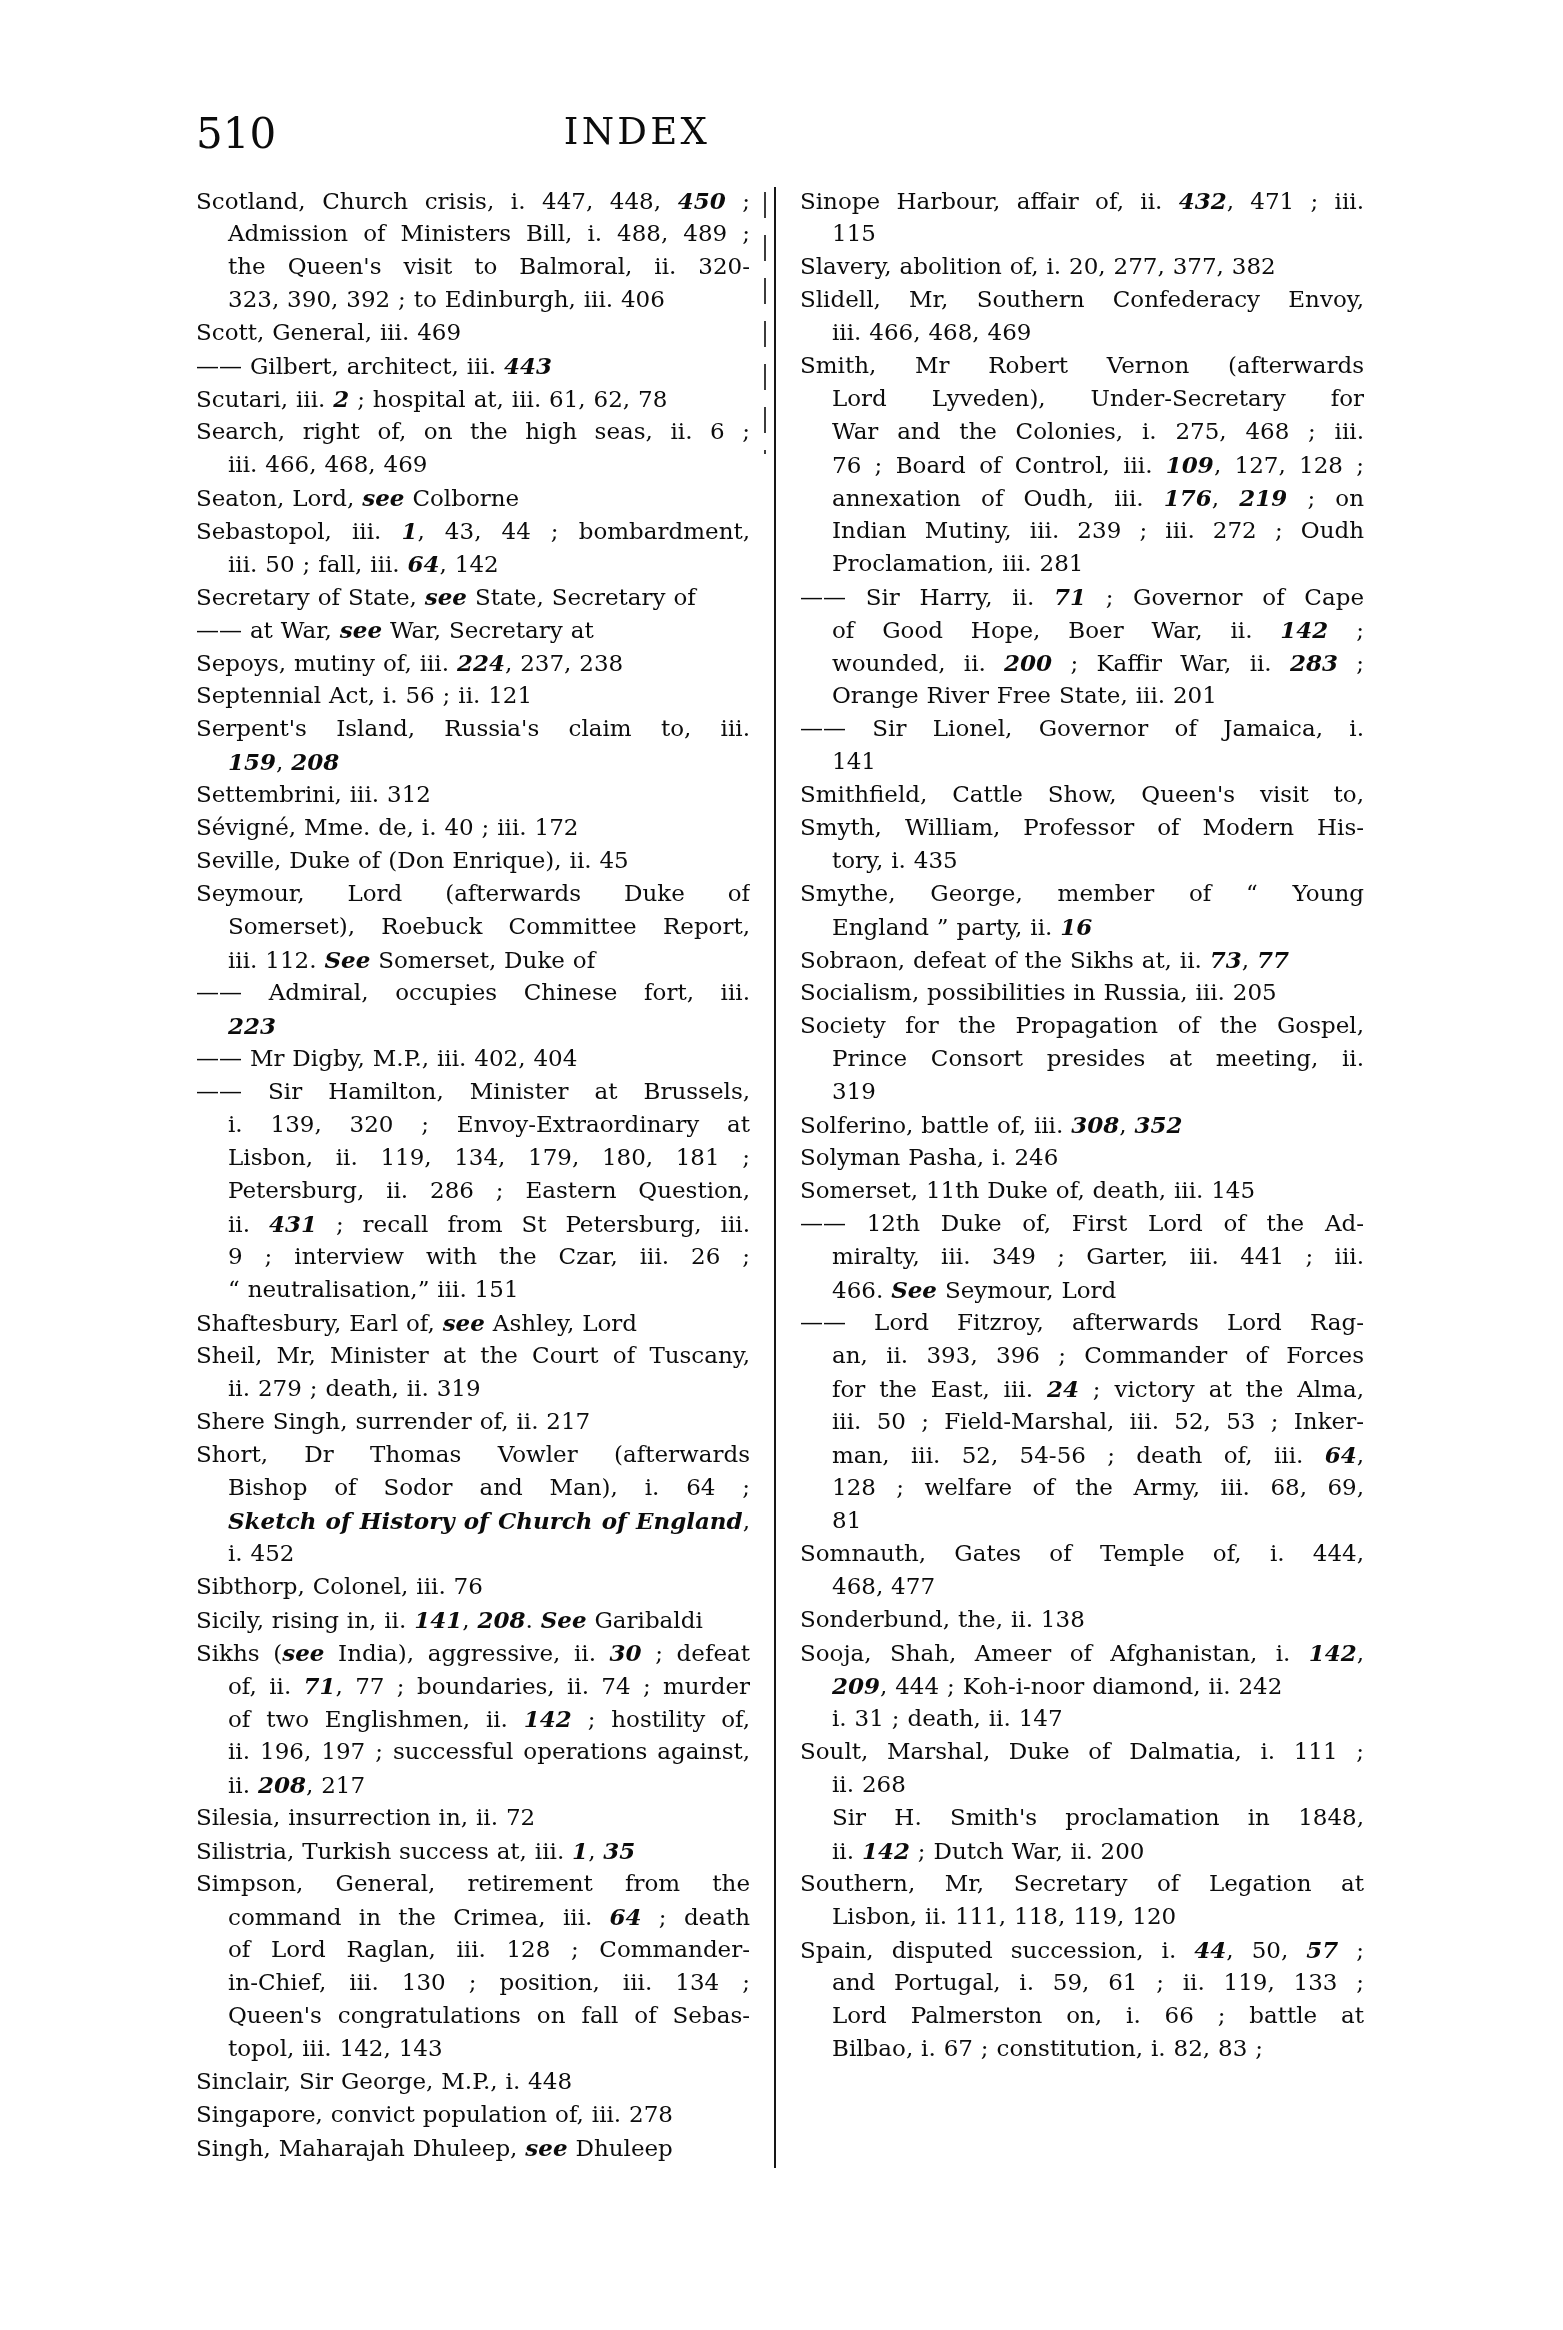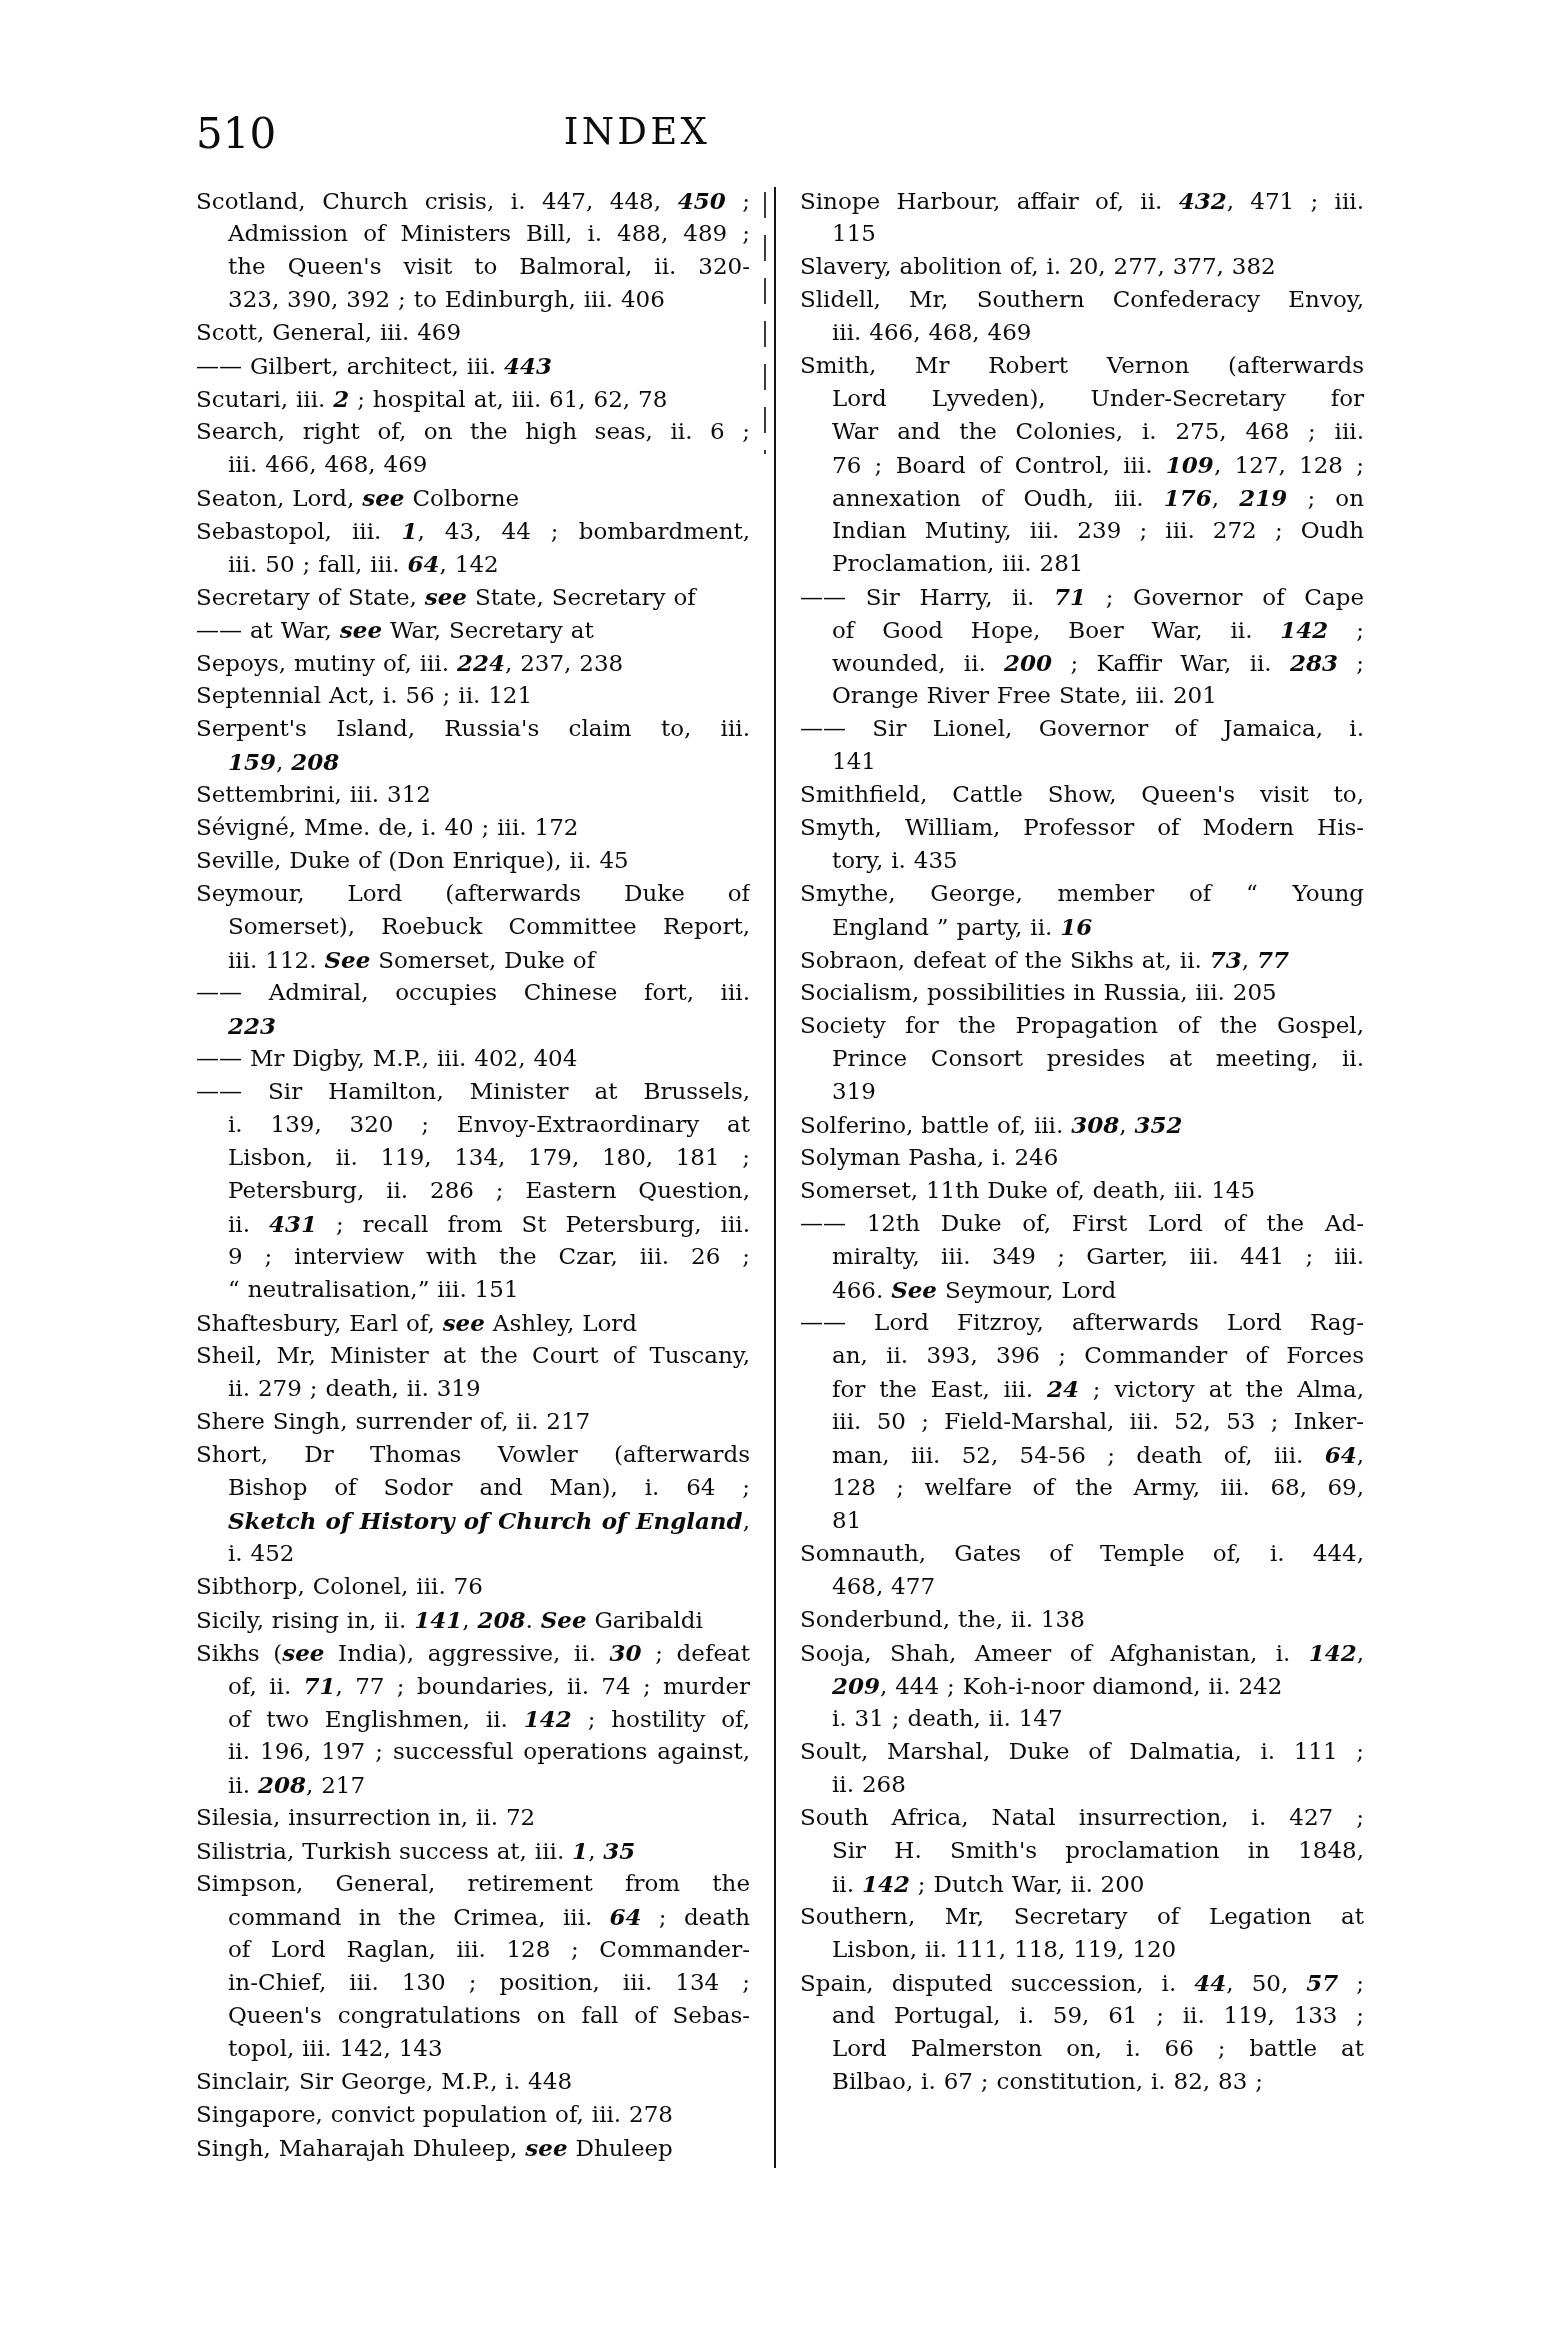--- a/index.html
+++ b/index.html
@@ -157,21 +157,20 @@
       <div class="line ind j">128 ; welfare of the Army, iii. 68, 69,</div>
       <div class="line ind">81</div>
       <div class="line j">Somnauth, Gates of Temple of, i. 444,</div>
       <div class="line ind">468, 477</div>
       <div class="line">Sonderbund, the, ii. 138</div>
       <div class="line j">Sooja, Shah, Ameer of Afghanistan, i. <i>142</i>,</div>
       <div class="line ind"><i>209</i>, 444 ; Koh-i-noor diamond, ii. 242</div>
       <div class="line ind">i. 31 ; death, ii. 147</div>
       <div class="line j">Soult, Marshal, Duke of Dalmatia, i. 111 ;</div>
       <div class="line ind">ii. 268</div>
-      <div class="line j">South Africa, Natal insurrection, i. 427 ;</div>
       <div class="line ind j">Sir H. Smith's proclamation in 1848,</div>
       <div class="line ind">ii. <i>142</i> ; Dutch War, ii. 200</div>
       <div class="line j">Southern, Mr, Secretary of Legation at</div>
       <div class="line ind">Lisbon, ii. 111, 118, 119, 120</div>
       <div class="line j">Spain, disputed succession, i. <i>44</i>, 50, <i>57</i> ;</div>
       <div class="line ind j">and Portugal, i. 59, 61 ; ii. 119, 133 ;</div>
       <div class="line ind j">Lord Palmerston on, i. 66 ; battle at</div>
       <div class="line ind">Bilbao, i. 67 ; constitution, i. 82, 83 ;</div>
     </section>
 </div>

